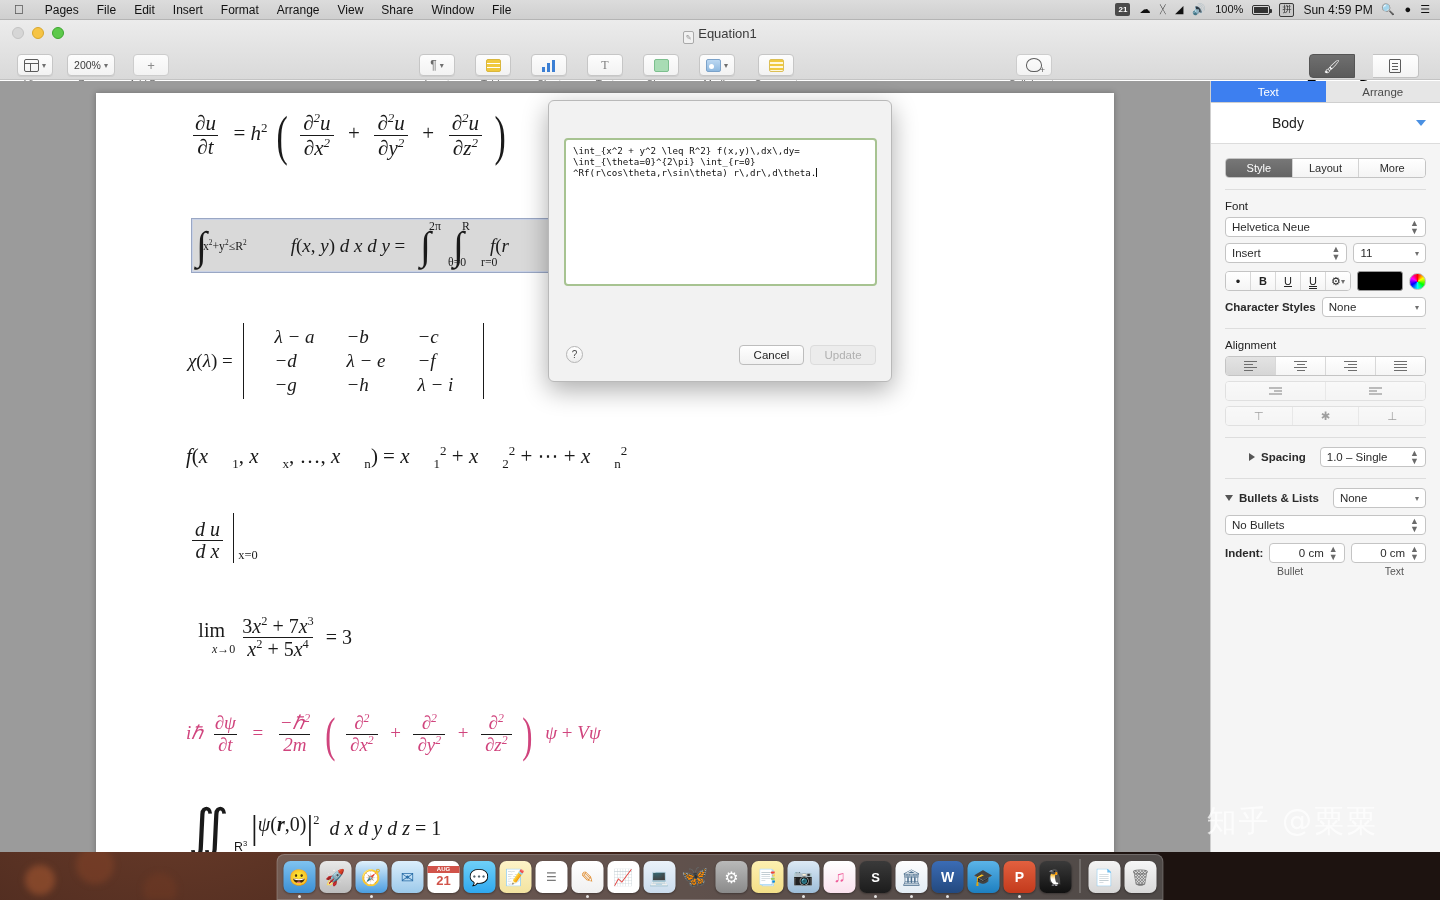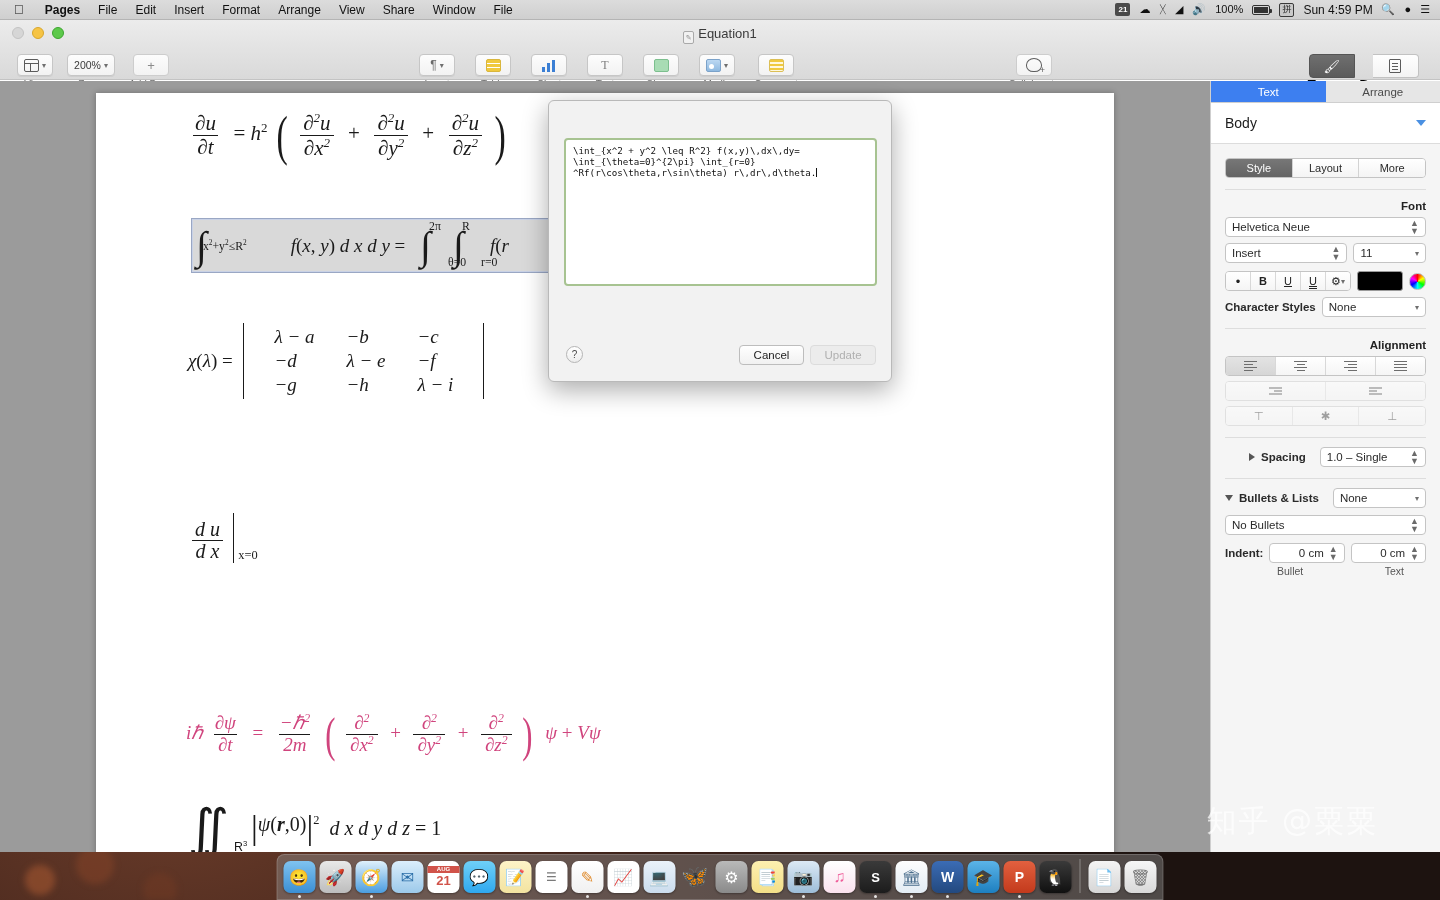--- a/index.html
+++ b/index.html
@@ -34,21 +34,21 @@
     position: absolute; top: 0; left: 0; right: 0; height: 20px;
     background: linear-gradient(to bottom, #dcdcdc 0%, #cfcfcf 100%);
     background-color: rgba(215,217,220,.96);
     display: flex; align-items: center;
     font-size: 12px; color: #111;
     border-bottom: 1px solid #b4b4b4;
     z-index: 60;
   }
   .menubar .apple { margin: 0 12px 0 14px; font-size: 13px; line-height: 1; }
   .menubar .mitem { padding: 0 9px; line-height: 20px; white-space: nowrap; }
-  .menubar .mitem.app { font-weight: bold; }
+  .menubar .mitem.app { font-weight: normal; }
   .menubar .spacer { flex: 1; }
   .menubar .right { display: flex; align-items: center; gap: 9px; padding-right: 10px; }
   .mb-ico { font-size: 11px; line-height: 1; display:inline-block; }
   .badge-sq {
     display:inline-flex; align-items:center; justify-content:center;
     width: 15px; height: 13px; border-radius: 2px;
     background: #4a4a4a; color: #fff; font-size: 8px; font-weight: bold;
   }
   .batt {
     display:inline-flex; align-items:center; width:18px;height:10px;
@@ -171,30 +171,30 @@
     font-size: 11.5px; color: #2a2a2a;
   }
   .sb-tabs { display:flex; height: 22px; }
   .sb-tab { flex:1; display:flex;align-items:center;justify-content:center;
     font-size:11.5px; background:#e6e6e6; color:#4a4a4a; border-bottom:1px solid #cfcfcf;}
   .sb-tab.active { background:#3d7ff0; color:#fff; }
   .sb-body-head {
     display:flex;align-items:center;justify-content:space-between;
     padding: 12px 14px 12px 14px; border-bottom:1px solid #dcdcdc; background:#fff;
   }
-  .sb-body-head .t { font-size: 14px; color:#1b1b1b; }
+  .sb-body-head .t { font-size: 14px; color:#1b1b1b;margin-left:47px; }
   .tri-down { width:0;height:0;border-left:5px solid transparent;border-right:5px solid transparent;border-top:6px solid #4a90e2;}
   .sb-section { padding: 10px 14px 0 14px; }
   .segbar { display:flex; border:1px solid #c4c4c4; border-radius:4px; overflow:hidden; height:20px; margin: 4px 0 0 0;}
   .segbar > div { flex:1; display:flex;align-items:center;justify-content:center; font-size:11px;
       background:linear-gradient(#fff,#f4f4f4); border-left:1px solid #d3d3d3;}
   .segbar > div:first-child{border-left:none;}
   .segbar > div.on { background:linear-gradient(#777,#646464); color:#fff; }
   .hr { height:1px; background:#dddddd; margin: 11px 0 0 0; }
-  .sec-title { font-weight:bold; font-size:11.5px; margin: 10px 0 5px 0; color:#222;text-align:right; }
+  .sec-title { font-weight:normal; font-size:11.5px; margin: 10px 0 5px 0; color:#222; }
   .ctrl {
     height:20px; border:1px solid #c4c4c4; border-radius:4px; background:#fff;
     display:flex;align-items:center; padding:0 6px; font-size:11.5px; justify-content:space-between;
   }
   .stepper { font-size:9px; color:#6a6a6a; line-height:.9; text-align:center;}
   .row { display:flex; gap:6px; margin-top:6px; }
   .fx-bar { display:flex; gap:6px; align-items:center; margin-top:8px; }
   .fx-seg { display:flex; border:1px solid #c4c4c4; border-radius:4px; overflow:hidden; height:20px; flex:1;}
   .fx-seg > div { flex:1; display:flex;align-items:center;justify-content:center; font-size:11px;
       background:linear-gradient(#fff,#f5f5f5); border-left:1px solid #d8d8d8; color:#222;}
@@ -503,30 +503,46 @@
               <tr>
                     <td style="padding:1px 16px;" class="ital">−g</td>
                     <td style="padding:1px 16px;" class="ital">−h</td>
                     <td style="padding:1px 16px;" class="ital">λ − i</td>
                   </tr>
             </tbody>
               </table>
           </span>
         </div>
 
+        <div class="eq" style="left:90px; top:350px; font-size:21px;">
+          <span class="ital">f</span>(<span class="ital">x</span><sub class="s">1</sub>, <span class="ital">x</span><sub class="s">x</sub>, …, <span class="ital">x</span><sub class="s">n</sub>)
+          = <span class="ital">x</span><sub class="s">1</sub><sup class="s">2</sup> + <span class="ital">x</span><sub class="s">2</sub><sup class="s">2</sup>
+          + ⋯ + <span class="ital">x</span><sub class="s">n</sub><sup class="s">2</sup>
+        </div>
 
         <div class="eq" style="left:92px; top:420px; font-size:20px; display:flex; align-items:flex-end;">
           <span class="frac ital">
               <span class="num">d u</span>
               <span class="den">d x</span>
             </span>
           <span style="display:inline-block;width:1.3px;height:50px;background:#1a1a1a;margin-left:6px;"></span>
           <sub class="s" style="margin-left:4px;">x=0</sub>
         </div>
 
+        <div class="eq" style="left:92px; top:522px; font-size:20px; display:flex; align-items:center;">
+          <span style="display:inline-flex;flex-direction:column;align-items:center;">
+            <span>lim</span>
+              <sub class="s" style="font-size:.6em;"><span class="ital">x</span>→0</sub>
+          </span>
+          <span class="frac">
+              <span class="num">3<span class="ital">x</span><sup class="s">2</sup> + 7<span class="ital">x</span><sup class="s">3</sup></span>
+            <span class="den"><span class="ital">x</span><sup class="s">2</sup> + 5<span class="ital">x</span><sup class="s">4</sup></span>
+            </span>
+          <span>&nbsp;= 3</span>
+        </div>
 
         <div class="eq" style="left:90px; top:620px; font-size:19px; color:#d0447d;">
           <span class="ital">i</span><span class="ital">ℏ</span>
           <span class="frac ital">
               <span class="num">∂ψ</span>
               <span class="den">∂t</span>
             </span>
           <span>&nbsp;=&nbsp;</span>
           <span class="frac ital">
               <span class="num">−ℏ<sup class="s">2</sup></span>

